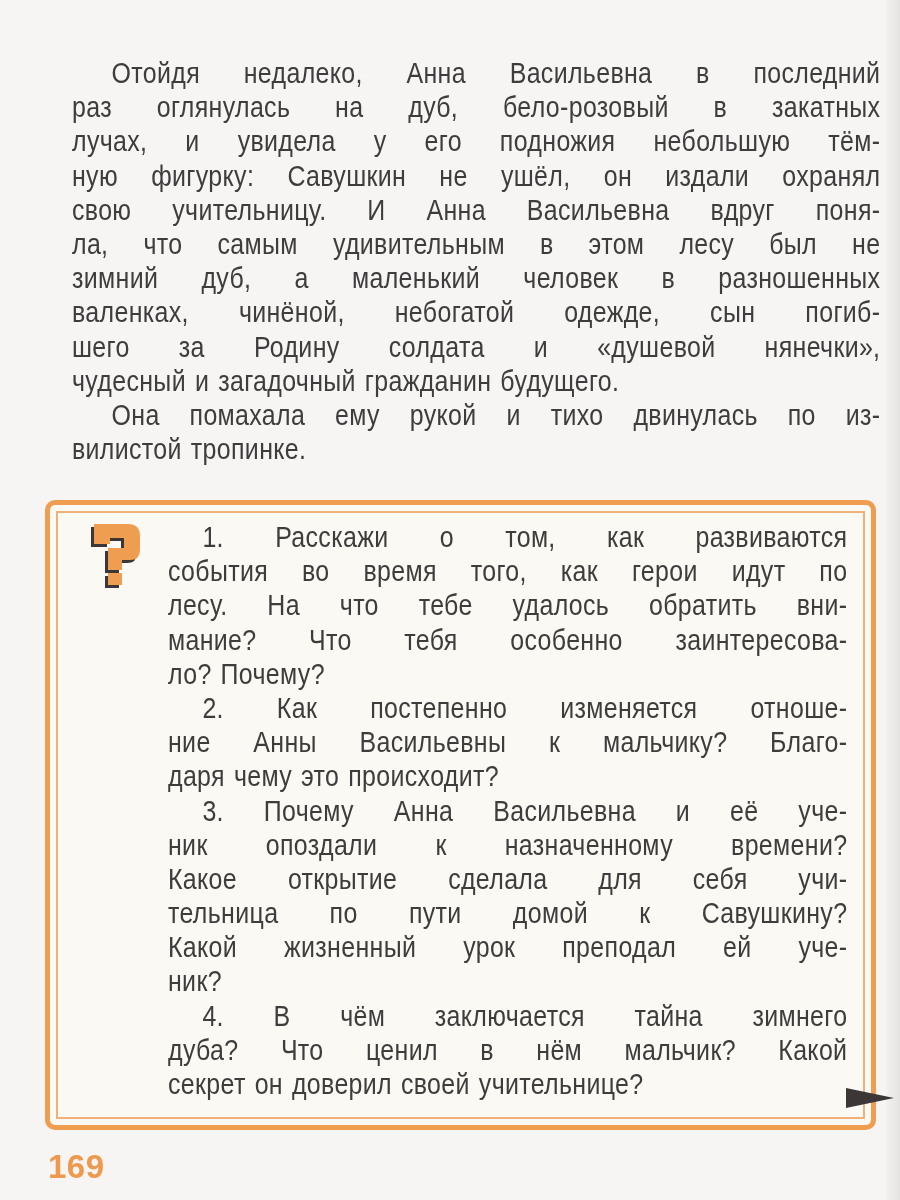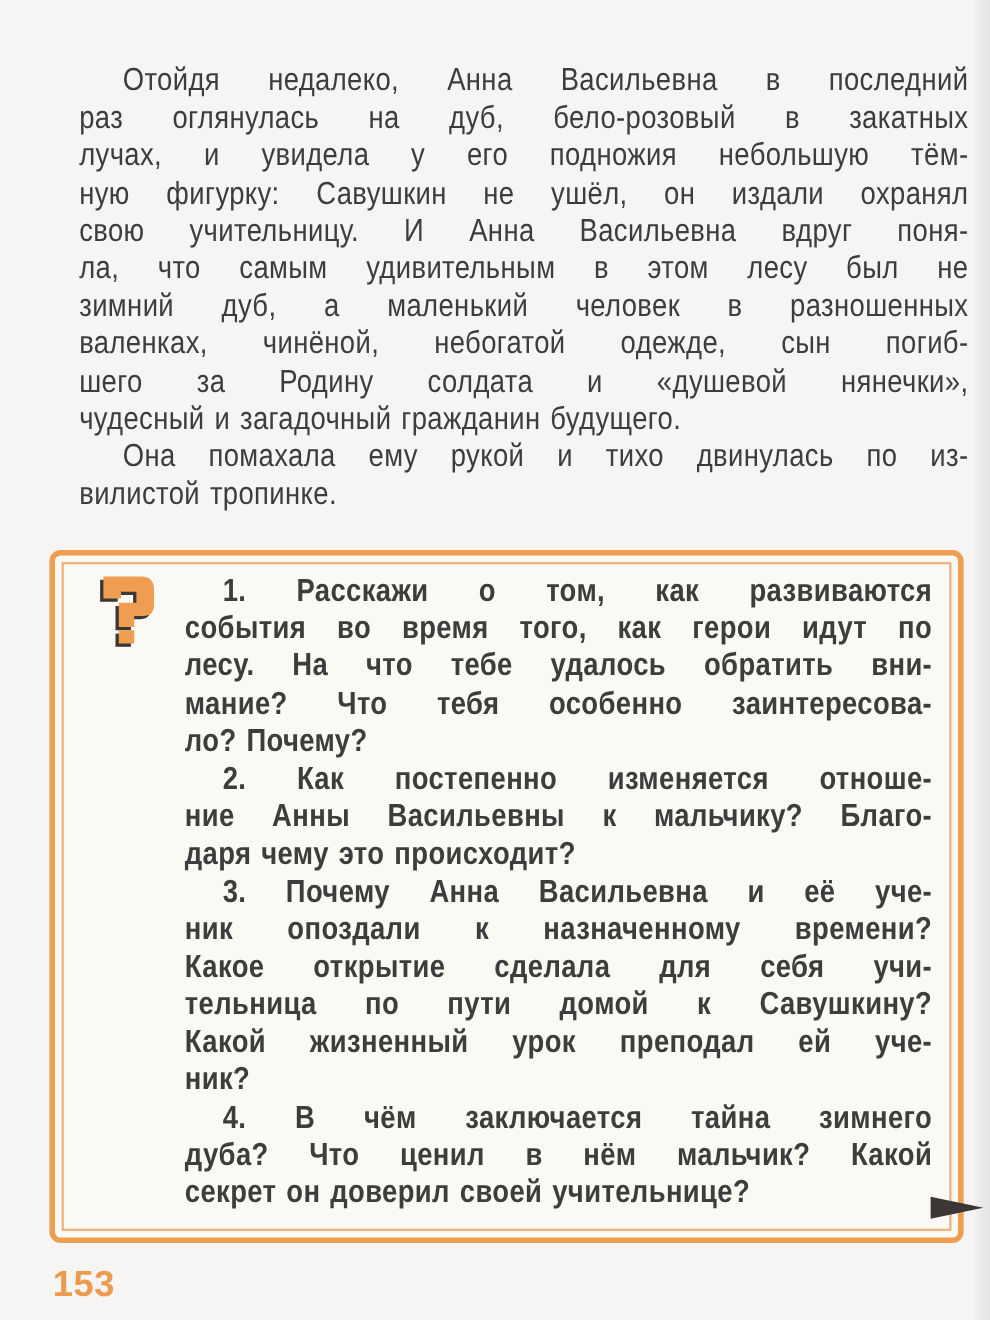--- a/index.html
+++ b/index.html
@@ -38,21 +38,21 @@
     background: #fbf9f4;
   }
   .qbox-inner {
     position: absolute; left: 6px; top: 6px; right: 6px; bottom: 6px;
     border: 2px solid #f0b07a;
   }
   .qmark {
     position: absolute; left: 88px; top: 520px; width: 60px; height: 72px;
   }
   .questions {
-    position: absolute; left: 168px; top: 520px; width: 680px; font-weight: bold;
+    position: absolute; left: 168px; top: 520px; width: 680px;
   }
   .questions .line { width: 790px; }
   .questions .line.indent { padding-left: 40px; width: 750px; }
 
   .next-arrow {
     position: absolute; left: 846px; top: 1088px; width: 0; height: 0;
     border-top: 10px solid transparent;
     border-bottom: 10px solid transparent;
     border-left: 48px solid #3d3637;
   }
@@ -110,13 +110,13 @@
   <div class="line">тельница по пути домой к Савушкину?</div>
   <div class="line">Какой жизненный урок преподал ей уче-</div>
   <div class="line last">ник?</div>
   <div class="line indent">4. В чём заключается тайна зимнего</div>
   <div class="line">дуба? Что ценил в нём мальчик? Какой</div>
   <div class="line last">секрет он доверил своей учительнице?</div>
 </div>
 
 <div class="next-arrow"></div>
 
-<div class="page-number">153</div>
+<div class="page-number">169</div>
 
 </body></html>

